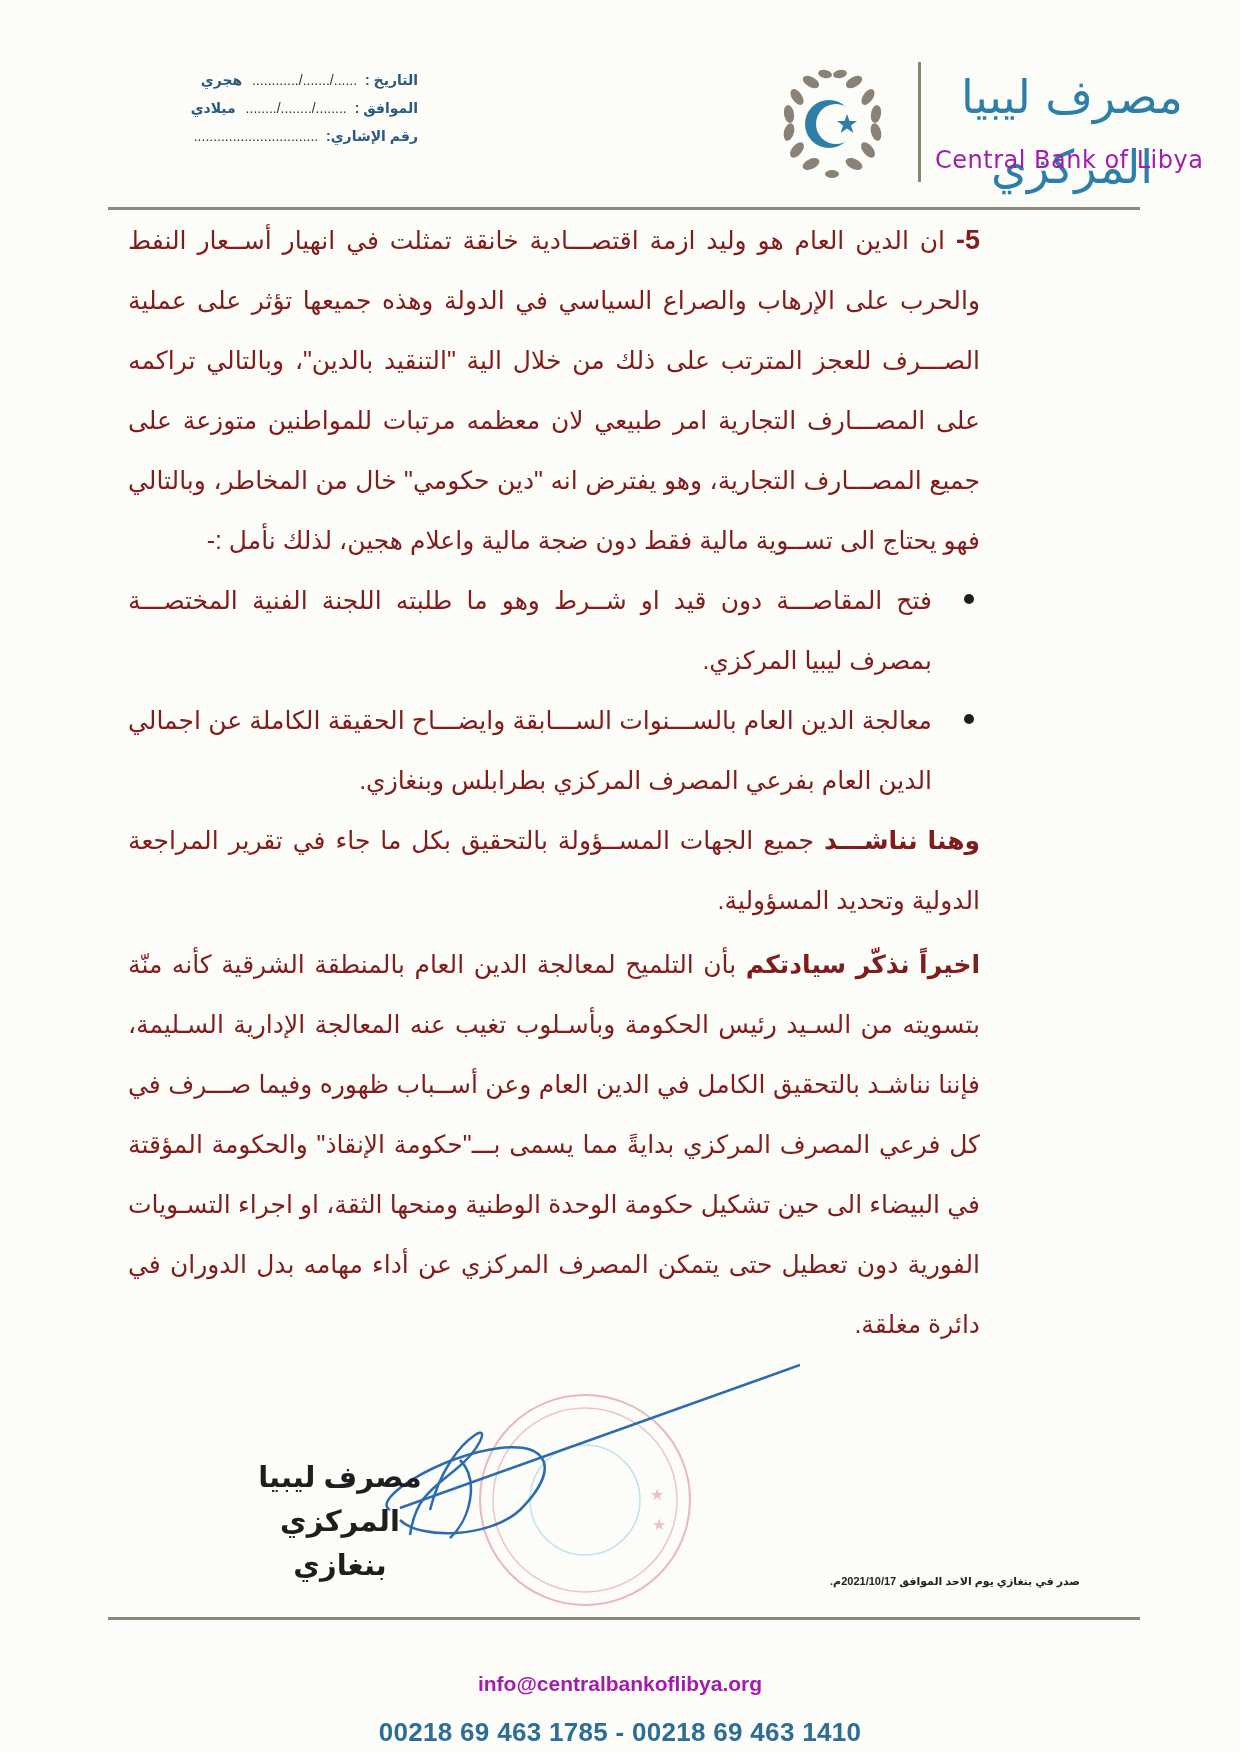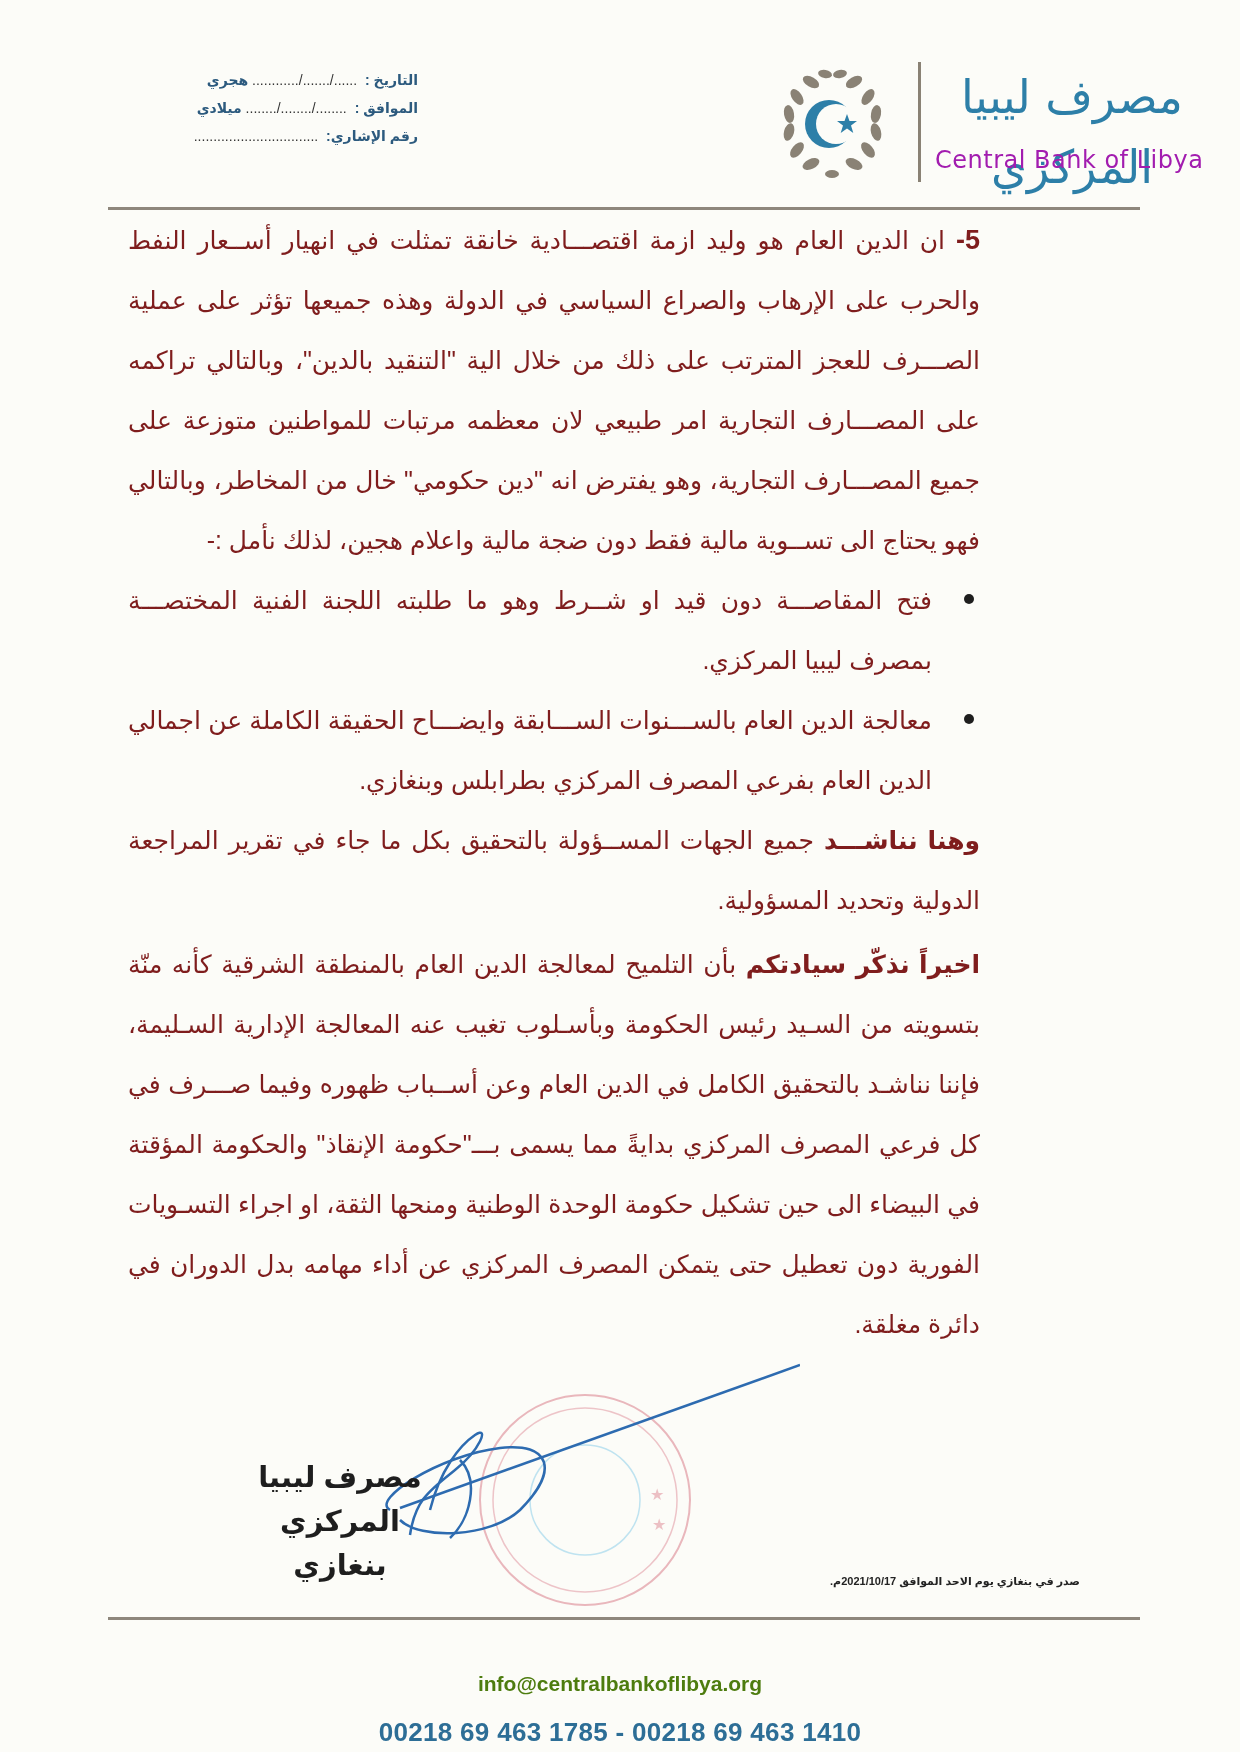--- a/index.html
+++ b/index.html
@@ -12,21 +12,21 @@
     color: #1a1a1a;
   }
   .header-meta {
     position: absolute; left: 108px; top: 66px; width: 310px;
     direction: rtl; text-align: right;
     color: #2c5a7e; font-weight: bold; font-size: 14px;
   }
   .header-meta .row { height: 28px; line-height: 28px; white-space: nowrap; }
   .header-meta .lbl { margin-left: 4px; }
   .header-meta .dots { letter-spacing: 1px; color: #333; font-weight: normal; }
-  .header-meta .suffix { }
+  .header-meta .suffix { margin-right: 6px; }
 
   .logo-wreath { position: absolute; left: 775px; top: 62px; width: 115px; height: 120px; }
   .logo-divider { position: absolute; left: 918px; top: 62px; width: 3px; height: 120px; background: #8a8275; }
   .logo-ar {
     position: absolute; left: 932px; top: 62px; width: 280px;
     direction: rtl; text-align: center;
     font-family: "DejaVu Serif", serif; font-size: 46px; color: #2d7fa8; line-height: 70px;
   }
   .logo-en {
     position: absolute; left: 935px; top: 146px; width: 275px;
@@ -62,21 +62,21 @@
   .issued {
     position: absolute; right: 160px; top: 1575px; width: 600px;
     direction: rtl; text-align: right; font-size: 11px; font-weight: bold; color: #222;
   }
   .footer-phones {
     position: absolute; left: 0; right: 0; top: 1717px; text-align: center;
     font-size: 26px; font-weight: bold; color: #2d6e96; letter-spacing: 0.3px;
   }
   .footer-email {
     position: absolute; left: 0; right: 0; top: 1672px; text-align: center;
-    font-size: 21px; font-weight: bold; color: #4d7c0f;
+    font-size: 21px; font-weight: bold; color: #a21caf;
   }
 </style>
 </head>
 <body>
 
 <div class="header-meta">
   <div class="row">
     <span class="lbl">التاريخ :</span>
     <span class="dots">....../......./............</span>
     <span class="suffix">هجري</span>

